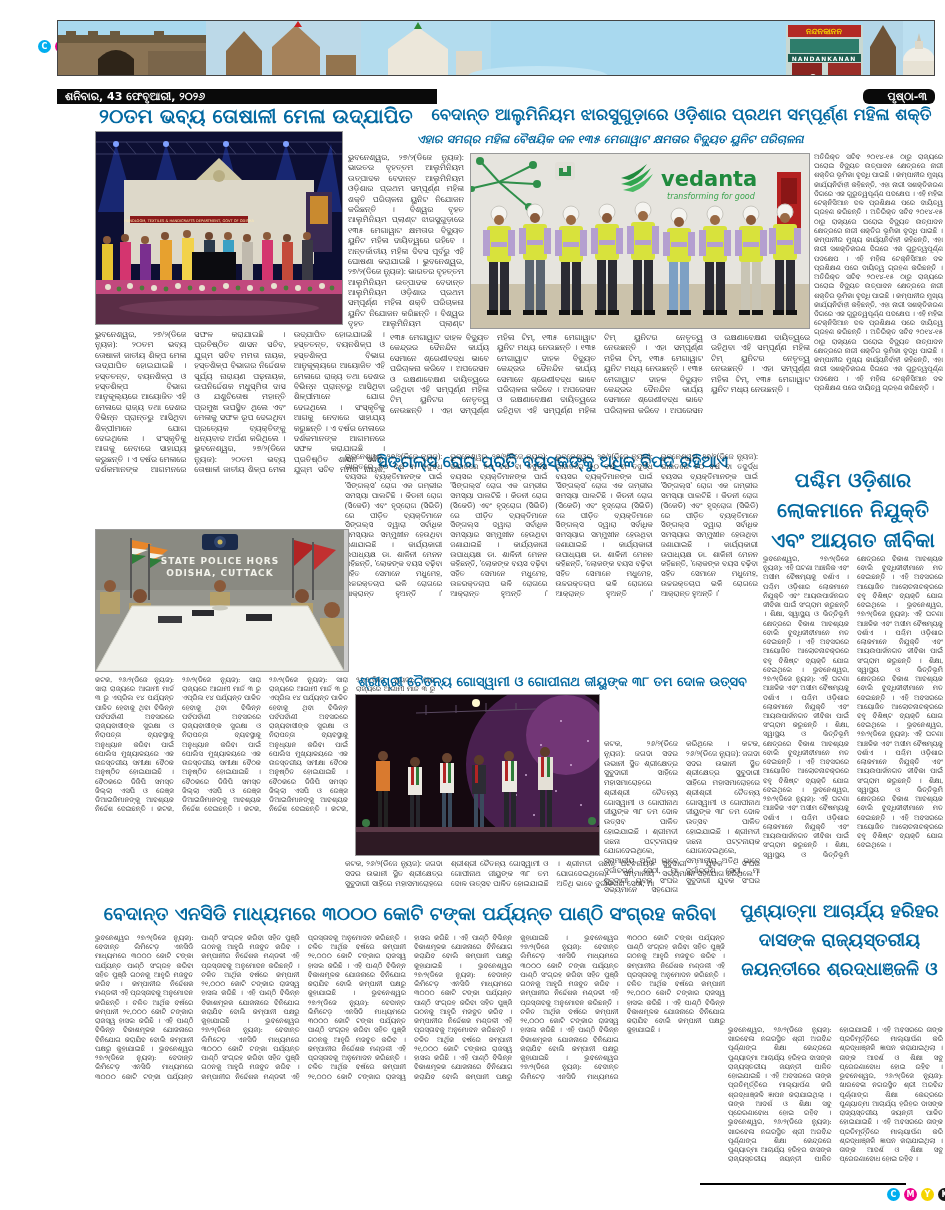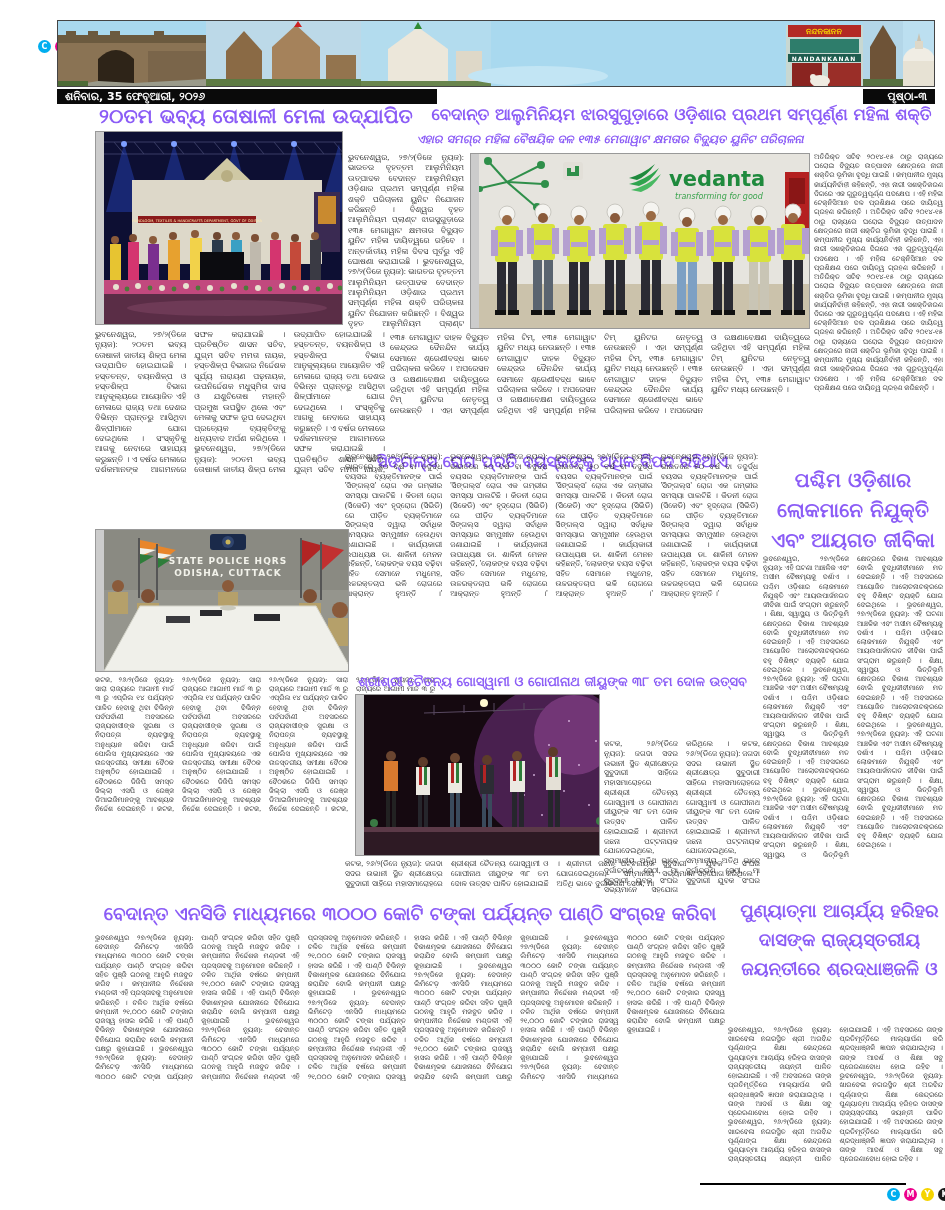--- a/index.html
+++ b/index.html
@@ -3,38 +3,38 @@
 <meta charset="utf-8">
 <style>
   html,body{margin:0;padding:0;background:#e9e9e9;}
   .page{position:relative;width:945px;height:1210px;background:#ffffff;overflow:hidden;
         font-family:"Liberation Serif", serif;color:#111;}
   
   .cmyk{position:absolute;display:flex;gap:4px;}
   .cmyk .dot{width:13px;height:13px;border-radius:50%;color:#fff;font:bold 8px/13px "DejaVu Sans",sans-serif;
              text-align:center;}
   
-  .banner{position:absolute;left:57px;top:20px;width:878px;height:67px;border:1px solid #444;box-sizing:border-box;overflow:hidden;}
+  .banner{position:absolute;left:57px;top:20px;width:878px;height:56px;border:1px solid #444;box-sizing:border-box;overflow:hidden;}
   .banner svg{display:block;}
   .mast-title{position:absolute;left:490px;top:18px;width:300px;height:70px;display:flex;align-items:center;justify-content:center;
       font:bold 44px/1 "DejaVu Sans",sans-serif;color:#f3e499;
       -webkit-text-stroke:2px #1e5fa8;text-shadow:2px 2px 0 #14477e;}
   .datebar{position:absolute;left:57px;top:89px;width:878px;height:15px;}
   .datebar .seg{position:absolute;top:0;height:15px;background:#0a0a0a;color:#fff;
       font:bold 11px/15px "DejaVu Sans",sans-serif;padding:0 8px;box-sizing:border-box;}
   
-  .hl{position:absolute;font-family:"DejaVu Sans",sans-serif;font-weight:bold;color:#8b5cf6;text-align:center;overflow:hidden;}
+  .hl{position:absolute;font-family:"DejaVu Sans",sans-serif;font-weight:bold;color:#0369a1;text-align:center;overflow:hidden;}
   
   .bd{position:absolute;overflow:hidden;text-align:justify;color:#1c1c1c;
       font-family:"Liberation Serif",serif;}
   .c2{columns:2;column-gap:8px;margin-top:45px;}
   .c3{columns:3;column-gap:8px;}
   .c4{columns:4;column-gap:8px;}
   .c6{columns:6;column-gap:8px;}
-  .photo{position:absolute;overflow:hidden;border:1px solid #999;box-sizing:border-box;background:#ccc;padding-left:8px;}
+  .photo{position:absolute;overflow:hidden;border:1px solid #999;box-sizing:border-box;background:#ccc;}
   .rule{position:absolute;background:#000;}
 </style>
 </head>
 <body>
 
 <div class="page">
 
   <div class="cmyk" style="left:38px;top:40px;">
     <span class="dot" style="background:#00aeef">C</span>
     <span class="dot" style="background:#ec008c">M</span>
@@ -93,22 +93,22 @@
 
       <rect x="845" y="0" width="33" height="67" fill="#bcdff0"></rect>
       <ellipse cx="861" cy="40" rx="16" ry="14" fill="#f0ede4"></ellipse>
       <rect x="845" y="40" width="33" height="27" fill="#e7e2d4"></rect>
       <rect x="857" y="20" width="8" height="8" fill="#ded8c8"></rect>
       <path d="M859 20 L861 12 L863 20 Z" fill="#c9c2b0"></path>
     </svg>
   </div>
 
   <div class="datebar">
-    <div class="seg" style="left:0;width:380px;">ଶନିବାର, 35 ଫେବୃଆରୀ, ୨୦୨୬</div>
-    <div class="seg" style="right:0;width:72px;text-align:right;">ପୃଷ୍ଠା-୩</div>
+    <div class="seg" style="left:0;width:380px;">ଶନିବାର, 43 ଫେବୃଆରୀ, ୨୦୨୬</div>
+    <div class="seg" style="right:0;width:72px;text-align:right;border-radius:6px;">ପୃଷ୍ଠା-୩</div>
   </div>
 
   <div class="hl" style="left:95px;top:103px;width:322px;height:27px;font-size:20px;line-height:27px;">୨୦ତମ ଭବ୍ୟ ତୋଷାଳୀ ମେଳା ଉଦ୍‌ଯାପିତ</div>
 
   <div class="photo" style="left:95px;top:131px;width:248px;height:194px;">
     <svg width="246" height="192" viewBox="0 0 246 192">
       <rect width="246" height="192" fill="#0d0f33"></rect>
       <g stroke="#3a3d66" stroke-width="1">
         <line x1="0" y1="10" x2="246" y2="10"></line>
           <line x1="0" y1="22" x2="246" y2="22"></line>

